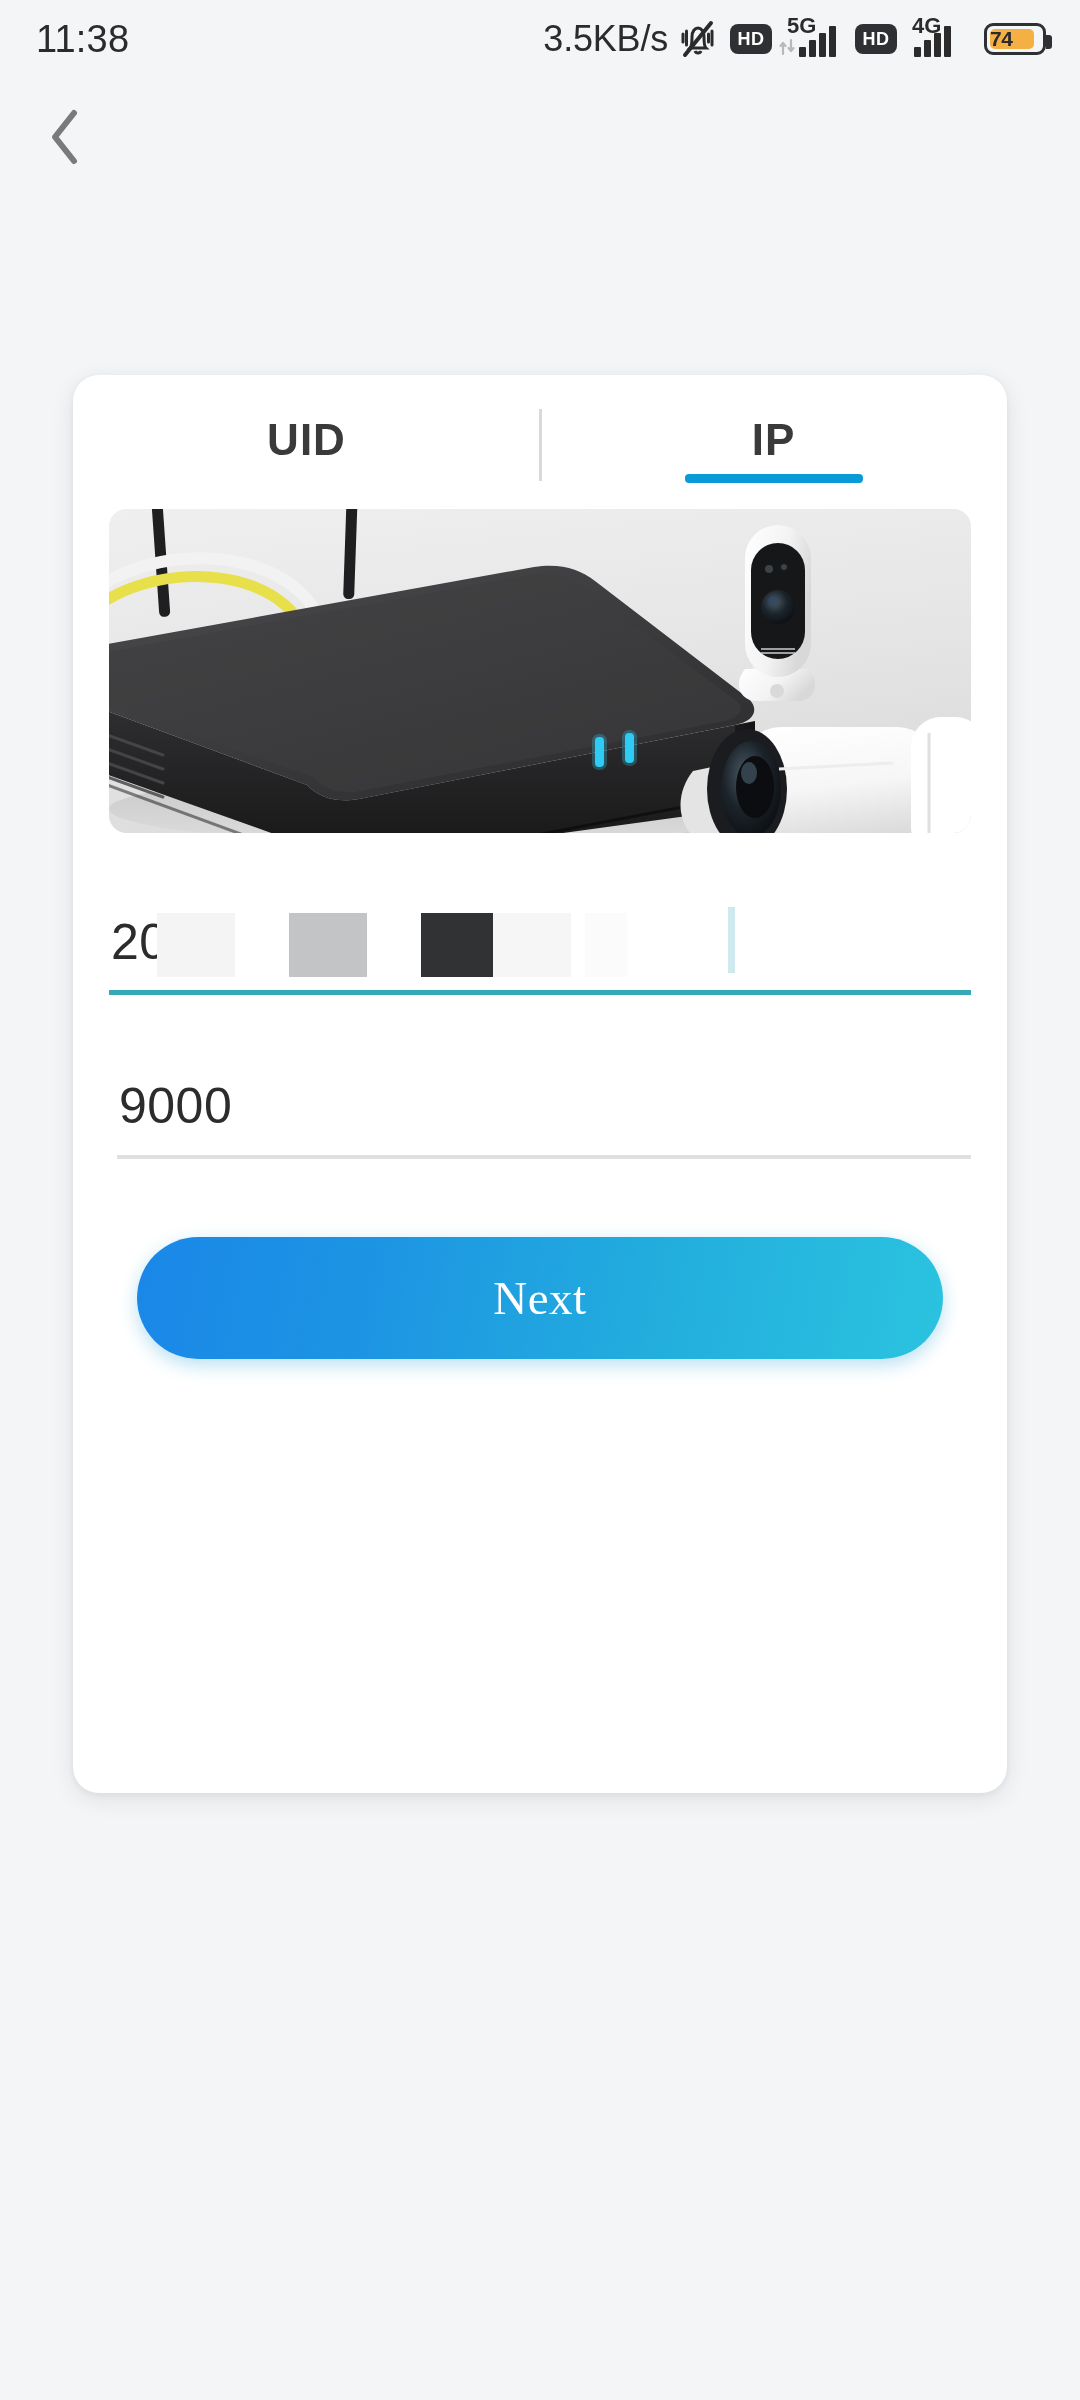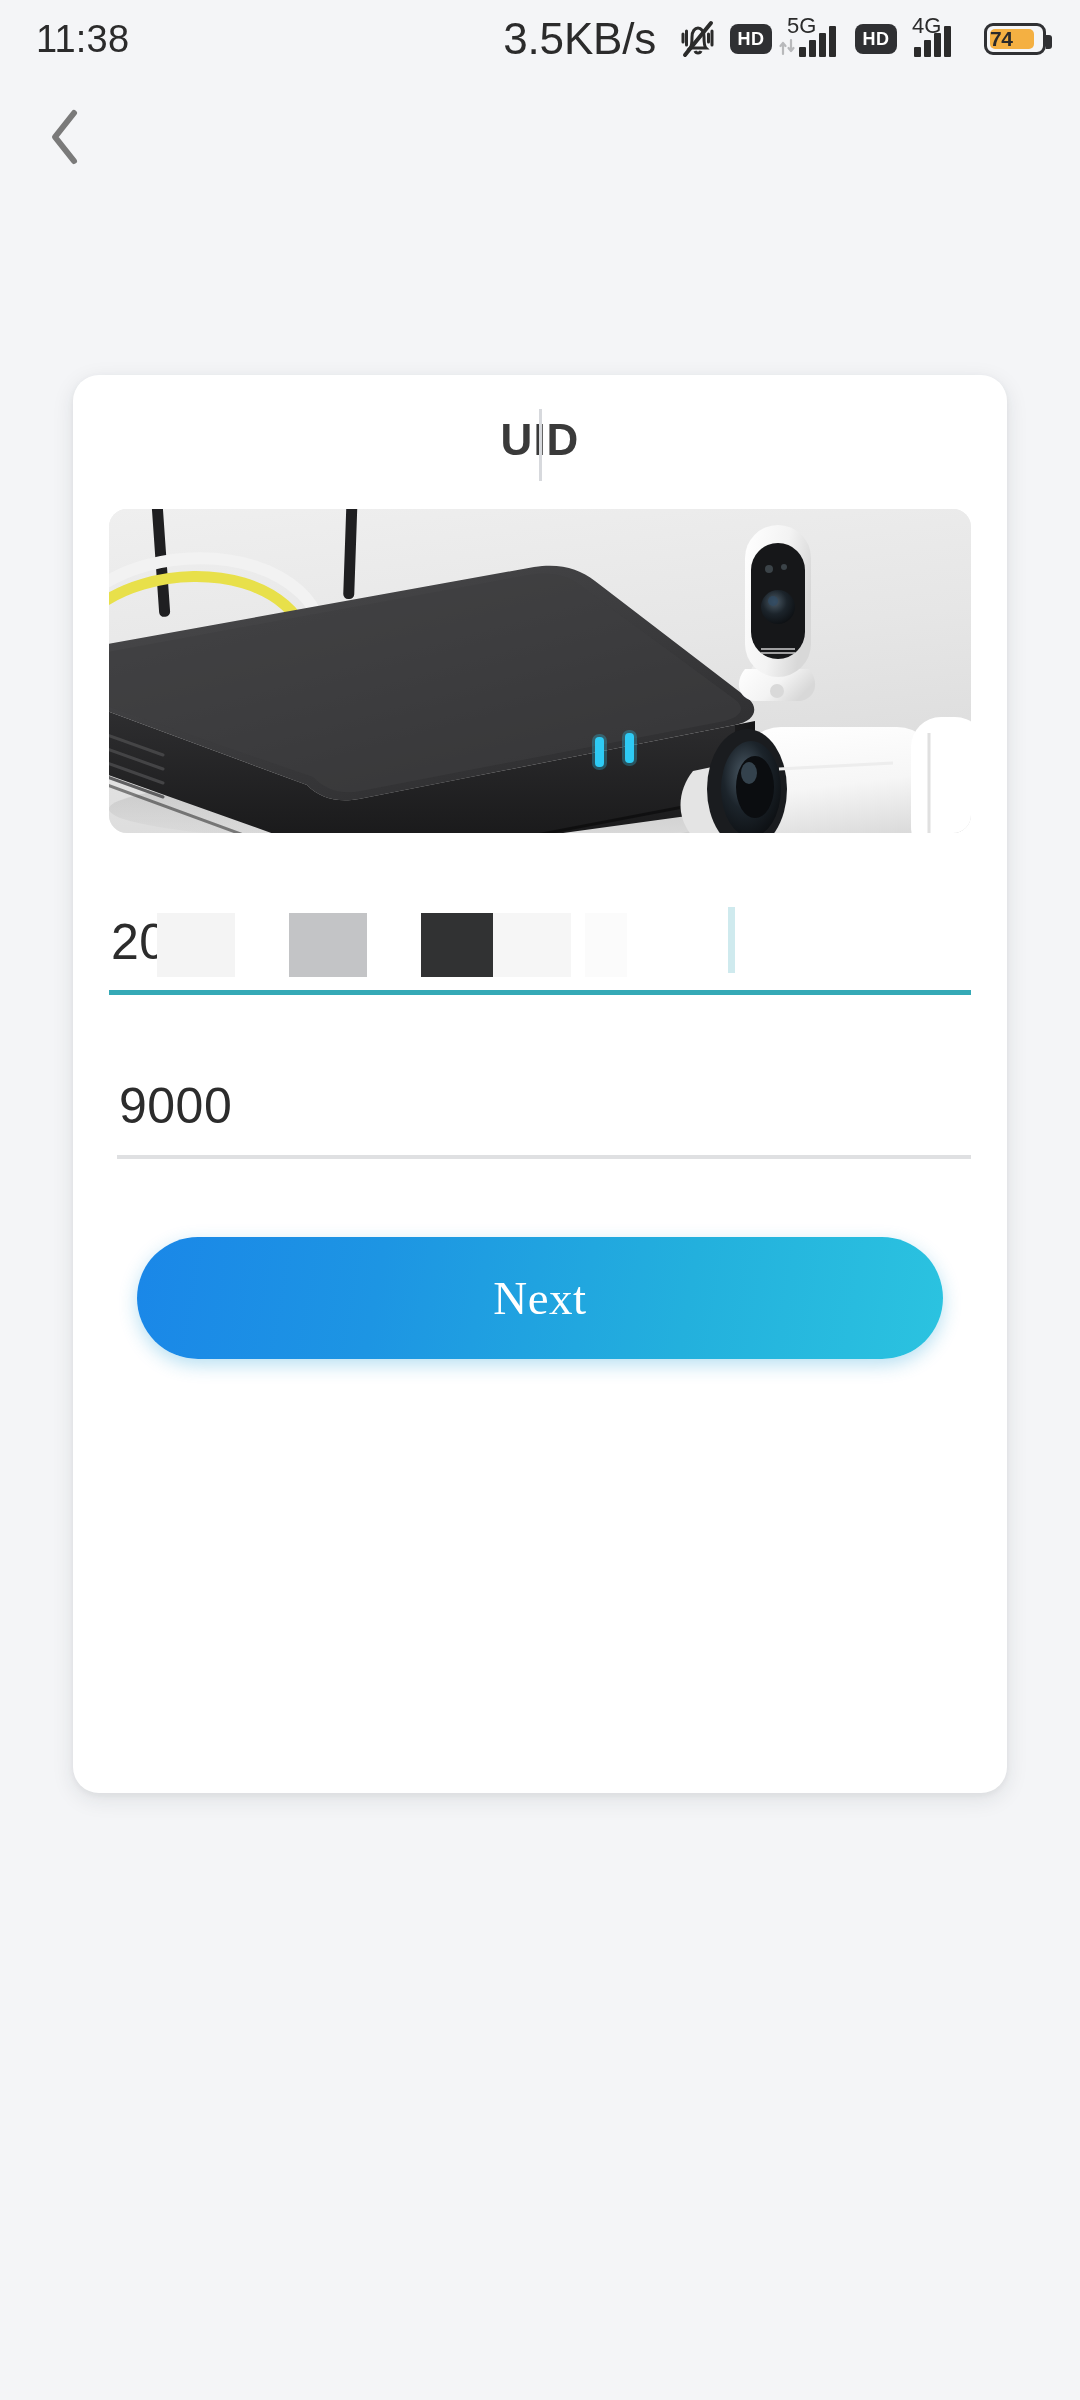--- a/index.html
+++ b/index.html
@@ -11,31 +11,31 @@
   }
   .screen { position:relative; width:1080px; height:2400px; background:#f4f5f7;border-radius:12px; }
 
   
   .statusbar{
     position:absolute; top:0; left:0; width:1080px; height:78px;
     display:flex; align-items:center; padding:0 34px 0 36px;
   }
   .sb-time{ font-size:38px; color:#2b2b2b; letter-spacing:.2px; font-weight:400; }
   .sb-right{ margin-left:auto; display:flex; align-items:center; gap:0px; }
-  .sb-speed{ font-size:44px; color:#2b2b2b; margin-right:16px; letter-spacing:-.2px; }
+  .sb-speed{ font-size:36px; color:#2b2b2b; margin-right:4px; letter-spacing:-.2px; }
 
   .ic{ display:block; }
   .mute-wrap{ width:52px; height:46px; display:flex; align-items:center; justify-content:center; margin-right:6px;}
   .hd-badge{
     width:42px; height:30px; border-radius:8px; background:#2f3033;
     color:#fff; font-size:18px; font-weight:bold; display:flex;
     align-items:center; justify-content:center; letter-spacing:.5px;
     margin-right:5px;
   }
-  .sig{ position:relative; width:72px; height:46px; margin-right:6px; }
+  .sig{ position:relative; width:72px; height:46px; margin-right:6px;font-weight:bold; }
   .sig .gen{ position:absolute; top:-3px; left:10px; font-size:22px; color:#2b2b2b; }
   .sig .bars{ position:absolute; bottom:5px; left:12px; display:flex; align-items:flex-end; gap:3px; }
   .sig .bars i{ display:block; width:7px; background:#2b2b2b; border-radius:1px; }
   .sig.s5 .bars{ left:22px; }
   .sig .updown{ position:absolute; bottom:6px; left:2px; width:18px; height:18px; }
   .bat{
     position:relative; width:62px; height:32px; border:3px solid #2f3033;
     border-radius:9px; display:flex; align-items:center; padding:3px; margin-left:4px;
   }
   .bat .fill{ position:absolute; left:3px; top:3px; bottom:3px; width:44px; background:#f4b042; border-radius:5px; }
@@ -172,20 +172,24 @@
   </div>
 
   <div class="card">
 
     <div class="tabs">
       <div class="tab">
         <span class="lbl">UID</span>
         <span class="ind"></span>
       </div>
       <div class="tab-div"></div>
+      <div class="tab active">
+        <span class="lbl">IP</span>
+        <span class="ind"></span>
+      </div>
     </div>
 
     <div class="hero">
       <svg viewBox="0 0 862 324" preserveAspectRatio="xMidYMid slice">
         <defs>
           <linearGradient id="bgG" x1="0" y1="0" x2="0.3" y2="1">
             <stop offset="0%" stop-color="#efefef"></stop>
               <stop offset="55%" stop-color="#e6e6e6"></stop>
               <stop offset="100%" stop-color="#dcdcdc"></stop>
           </linearGradient>

